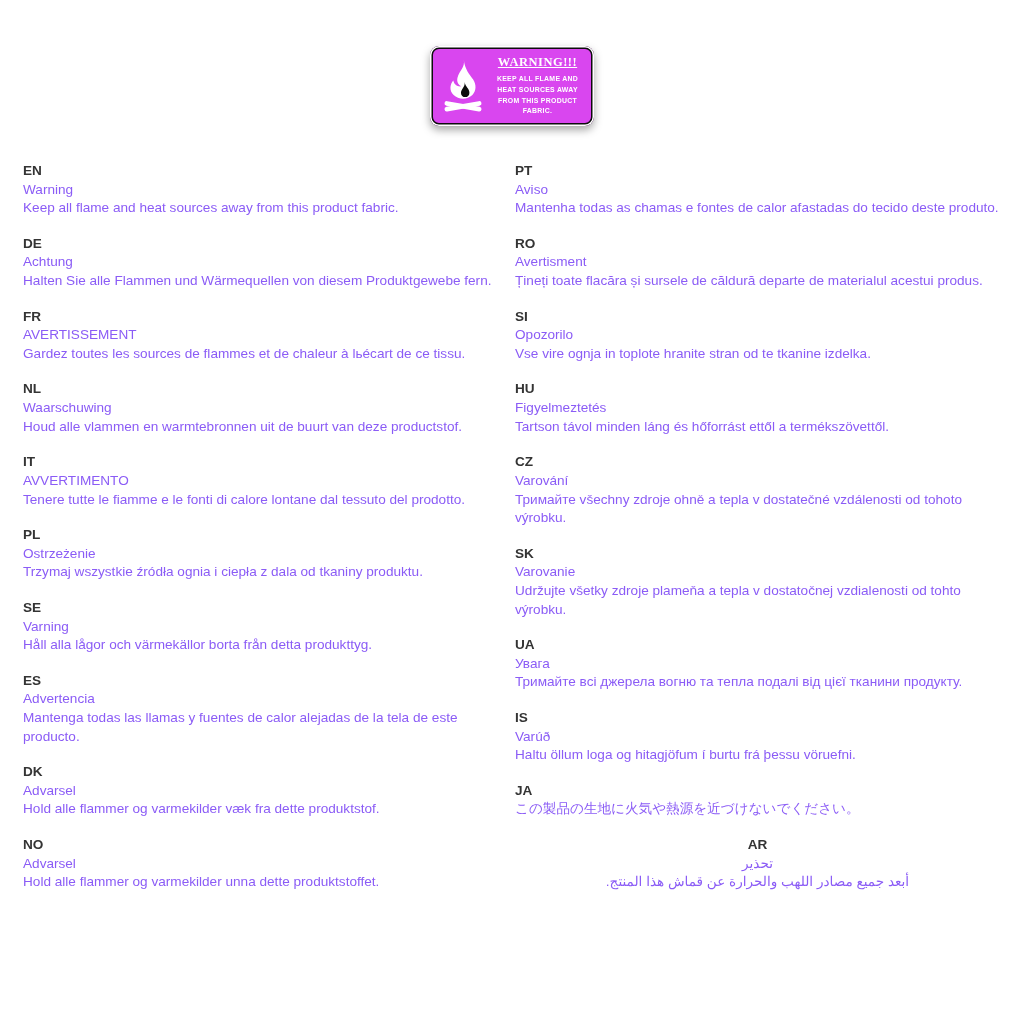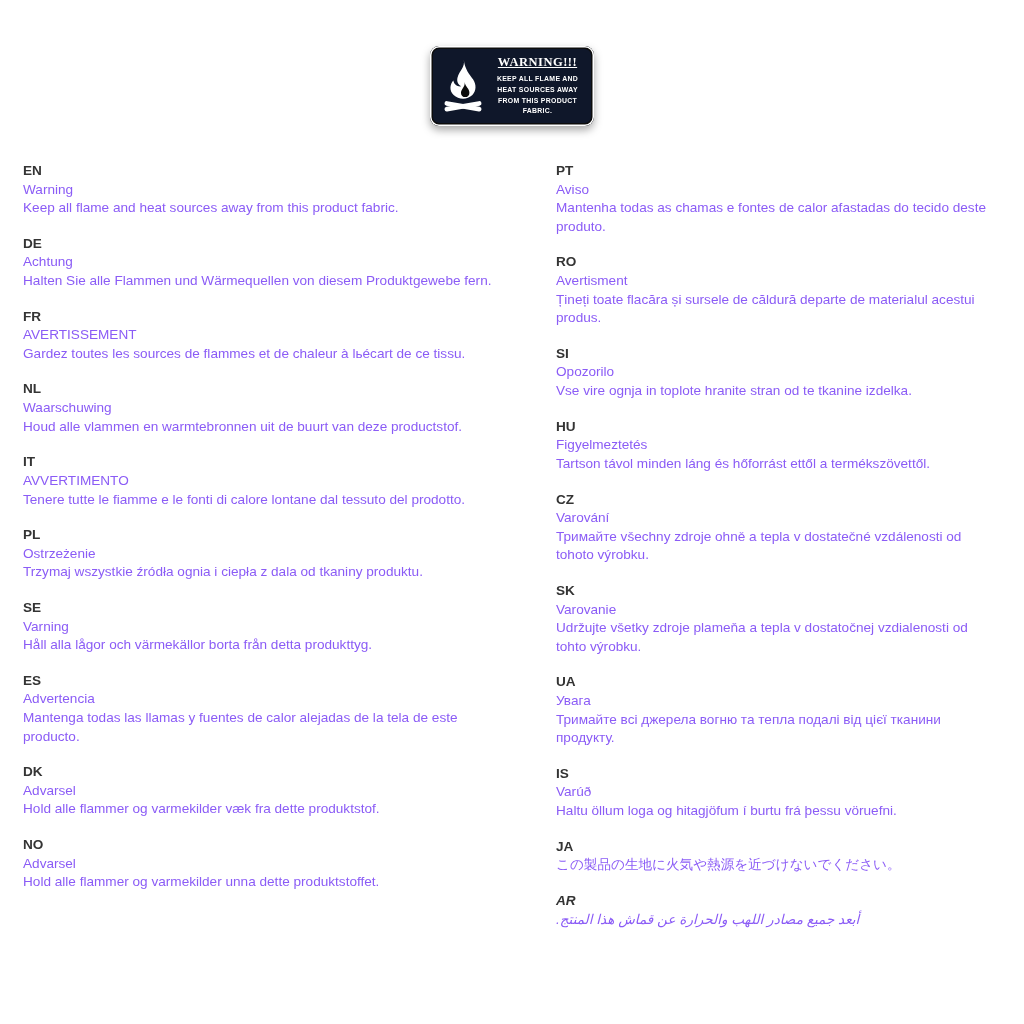--- a/index.html
+++ b/index.html
@@ -20,21 +20,21 @@
   }
   
   .badge-wrap {
     display: flex;
     justify-content: center;
     margin-bottom: 36px;
   }
   .badge {
     width: 164px;
     height: 80px;
-    background: #0f172a;
+    background: #d946ef;
     border-radius: 9px;
     box-shadow: 0 4px 8px rgba(0,0,0,0.35), inset 0 0 0 1.5px #ffffff, inset 0 0 0 3px #0c0c0c;
     display: flex;
     align-items: center;
     padding: 6px 8px 6px 6px;
     box-sizing: border-box;
   }
   .badge-icon {
     width: 54px;
     height: 62px;
@@ -61,44 +61,42 @@
     font-size: 6.9px;
     font-weight: bold;
     letter-spacing: 0.3px;
     line-height: 1.55;
     white-space: nowrap;
   }
   
   .columns {
     display: grid;
     grid-template-columns: 492px 1fr;
-    gap: 41px;
   }
   .col {
     min-width: 0;
   }
   .entry {
     margin-bottom: 17px;
     font-size: 13.6px;
     line-height: 1.37;
   }
   .entry .code {
     font-weight: bold;
     color: #343434;
   }
   .entry .heading {
     color: #8b5cf6;
   }
   .entry .body {
     color: #8b5cf6;
   }
   .entry.rtl {
-    text-align: left;
+    text-align: center;
     direction: rtl;
-    font-style: italic;
   }
   .entry.rtl .code {
     direction: ltr;
   }
 </style>
 </head>
 <body>
 
 <div class="page">
 
@@ -217,18 +215,19 @@
         <div class="code">IS</div>
         <div class="heading">Varúð</div>
         <div class="body">Haltu öllum loga og hitagjöfum í burtu frá þessu vöruefni.</div>
       </div>
       <div class="entry">
         <div class="code">JA</div>
         <div class="body">この製品の生地に火気や熱源を近づけないでください。</div>
       </div>
       <div class="entry rtl">
         <div class="code">AR</div>
+        <div class="heading">تحذير</div>
         <div class="body">أبعد جميع مصادر اللهب والحرارة عن قماش هذا المنتج.</div>
       </div>
     </div>
 
   </div>
 </div>
 
 </body></html>

